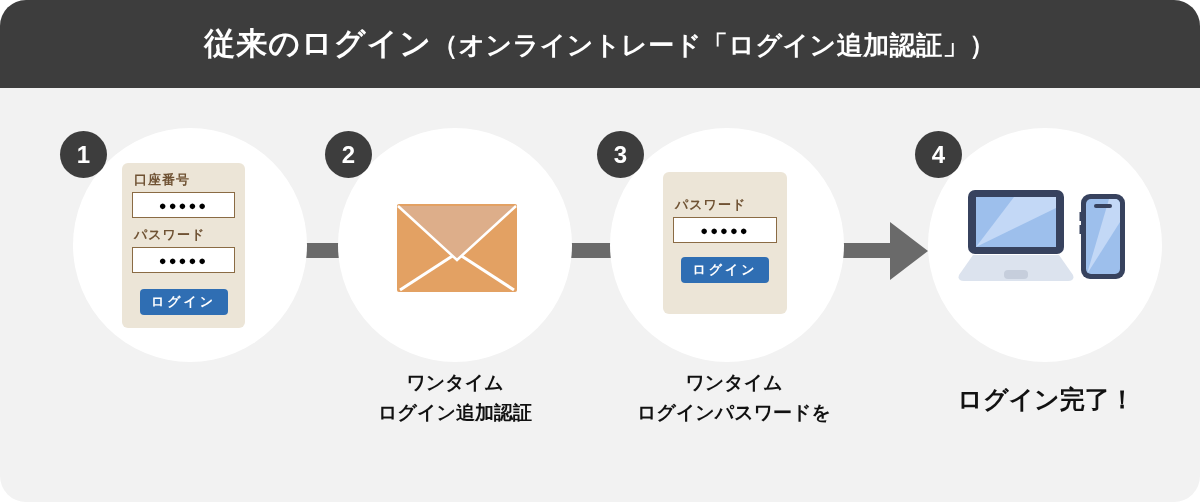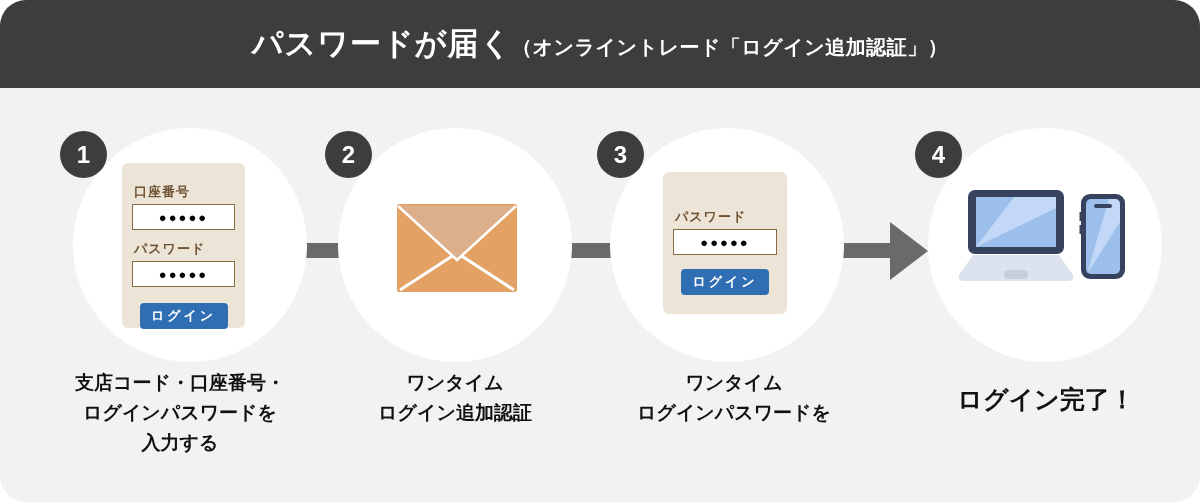--- a/index.html
+++ b/index.html
@@ -4,39 +4,39 @@
 <style>
   html,body{margin:0;padding:0;background:#ffffff;}
   body{font-family:"Liberation Sans","DejaVu Sans",sans-serif;}
   .frame{position:relative;width:1200px;height:502px;background:var(--panel-bg);
          border-radius:26px;overflow:hidden;}
   
   .header{position:absolute;left:0;top:0;width:1200px;height:88px;background:var(--header-bg);
           display:flex;align-items:center;justify-content:center;}
   .title{display:flex;align-items:baseline;color:var(--title-text);font-weight:bold;white-space:nowrap;}
   .title-main{font-size:31px;letter-spacing:1px;}
-  .title-sub{font-size:20px;letter-spacing:0.5px;}
+  .title-sub{font-size:26px;letter-spacing:0.5px;}
   
   .circle{position:absolute;top:128px;width:234px;height:234px;border-radius:50%;
           background:var(--step-circle);}
   .badge{position:absolute;left:-13px;top:3px;width:47px;height:47px;border-radius:50%;
          background:var(--badge-bg);color:var(--badge-text);font-size:24px;font-weight:bold;
          display:flex;align-items:center;justify-content:center;}
   
   .connector{position:absolute;top:243px;width:42px;height:15px;background:var(--connector);}
   .arrow-shaft{position:absolute;left:838px;top:243px;width:54px;height:15px;background:var(--connector);}
   .arrow-head{position:absolute;left:890px;top:222px;width:0;height:0;
               border-top:29px solid transparent;border-bottom:29px solid transparent;
               border-left:38px solid var(--connector);}
   
   .card{position:absolute;background:var(--form-card-bg);border-radius:6px;box-sizing:border-box;}
   .card-1{left:49px;top:35px;width:123px;height:165px;padding:10px 10px 0 10px;}
   .card-3{left:53px;top:44px;width:124px;height:142px;padding:26px 10px 0 10px;}
   .f-label{font-size:13px;line-height:14px;font-weight:bold;color:var(--form-label);
-           margin:12px 0 5px 2px;letter-spacing:1px;}
+           margin:0 0 5px 2px;letter-spacing:1px;}
   .f-input{height:26px;background:var(--input-bg);border:1.5px solid var(--input-border);
            box-sizing:border-box;display:flex;align-items:center;justify-content:center;
            margin-bottom:10px;}
   .f-input span{font-size:13px;letter-spacing:2px;color:var(--dots);line-height:13px;}
   .f-button{width:88px;height:26px;margin:7px auto 0 auto;background:var(--login-button-bg);
             color:var(--login-button-text);font-size:13px;font-weight:bold;letter-spacing:3px;
             display:flex;align-items:center;justify-content:center;border-radius:4px;cursor:pointer;text-align:right;}
   .card-1 .f-button{margin-top:16px;}
   .card-3 .f-input{margin-bottom:0;}
   .card-3 .f-button{margin-top:14px;}
@@ -51,21 +51,21 @@
   .cap3{left:584px;}
   .cap4{left:896px;top:382px;font-size:25px;line-height:34px;}
 </style>
 </head>
 <body>
 
 <div class="frame">
 
   <header class="header">
     <div class="title">
-      <span class="title-main">パスワードが届く</span>
+      <span class="title-main">従来のログイン</span>
       <span class="title-sub">（オンライントレード「ログイン追加認証」）</span>
     </div>
   </header>
 
   <div class="connector" style="left:300px"></div>
   <div class="connector" style="left:571px"></div>
   <div class="arrow-shaft"></div>
   <div class="arrow-head"></div>
 
   <div class="circle" style="left:73px">
@@ -125,25 +125,20 @@
 
       <rect x="123.5" y="24" width="3" height="9" style="fill:var(--device-outline)"></rect>
       <rect x="123.5" y="37" width="3" height="9" style="fill:var(--device-outline)"></rect>
       <rect x="125" y="6" width="44" height="85" rx="9" style="fill:var(--device-outline)"></rect>
       <rect x="130" y="11" width="34" height="75" rx="5" style="fill:var(--device-screen)"></rect>
       <polygon points="131,86 153,11 164,11 164,34" clip-path="url(#pscr)" style="fill:var(--device-screen-highlight)"></polygon>
       <rect x="138" y="16" width="18" height="4" rx="2" style="fill:var(--device-outline)"></rect>
     </svg>
   </div>
 
-  <div class="caption cap1">
-    <div>支店コード・口座番号・</div>
-    <div>ログインパスワードを</div>
-    <div>入力する</div>
-  </div>
   <div class="caption cap2">
     <div>ワンタイム</div>
     <div>ログイン追加認証</div>
   </div>
   <div class="caption cap3">
     <div>ワンタイム</div>
     <div>ログインパスワードを</div>
   </div>
   <div class="caption cap4">
     <div>ログイン完了！</div>

